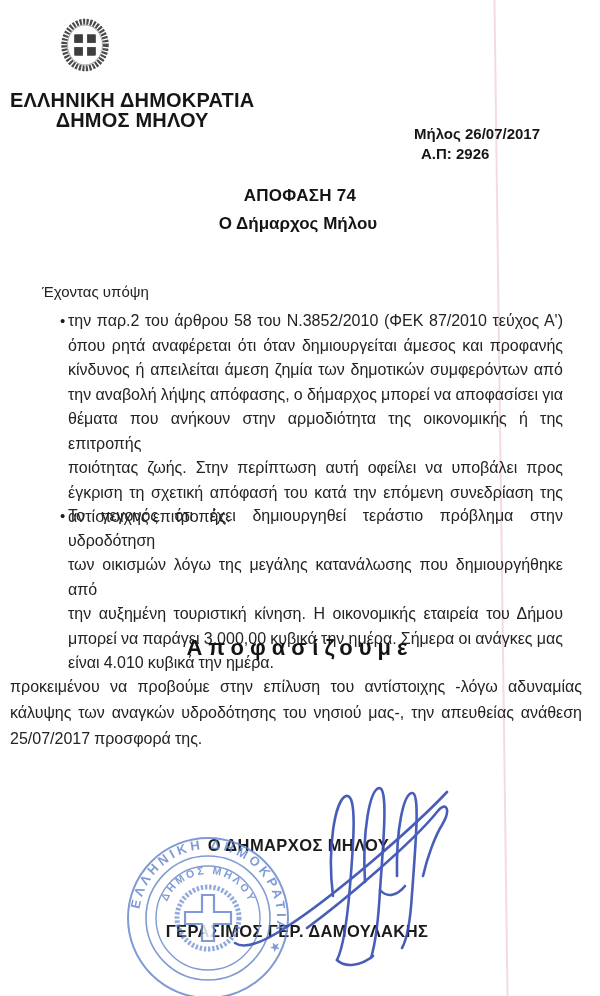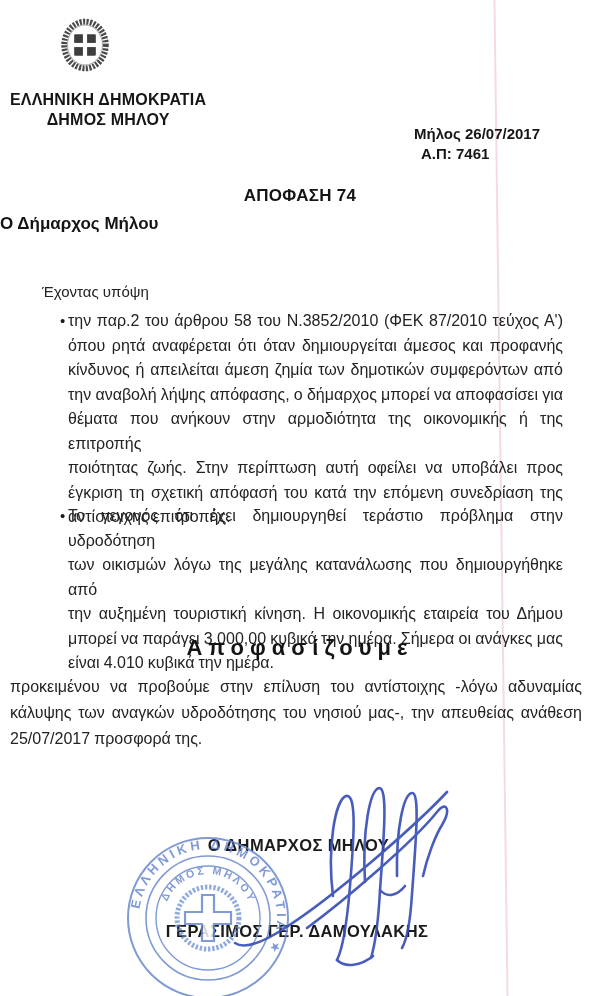--- a/index.html
+++ b/index.html
@@ -13,35 +13,35 @@
   .scan-line{
     position:absolute;left:500px;top:-6px;width:2px;height:1010px;
     background:rgba(236,186,208,0.55);
     transform:rotate(-0.75deg);
     pointer-events:none;
   }
   
   .emblem{position:absolute;left:60px;top:16px;width:50px;height:58px;}
   .org-block{
     position:absolute;left:10px;top:90px;
-    font-weight:bold;font-size:16px;line-height:20px;
+    font-weight:bold;font-size:20px;line-height:20px;
     text-align:center;white-space:nowrap;letter-spacing:.2px;color:#161616;
   }
   .date-block{
     position:absolute;left:414px;top:124px;
     font-weight:bold;font-size:15px;line-height:20px;color:#161616;
     white-space:nowrap;
   }
   .date-block .proto{padding-left:7px;}
   .doc-title{
     position:absolute;left:0;top:186px;width:600px;text-align:center;
     font-weight:bold;font-size:17px;color:#141414;letter-spacing:.3px;
   }
   .doc-subtitle{
-    position:absolute;left:0;top:214px;width:596px;
+    position:absolute;left:0;top:214px;width:596px;text-align:center;
     font-weight:bold;font-size:17px;color:#141414;
   }
   .preamble{
     position:absolute;left:42px;top:283px;font-size:15px;color:#222;
   }
   
   .bullet{position:absolute;left:60px;width:522px;}
   .bullet-1{top:309px;}
   .bullet-2{top:504px;}
   .bullet .marker{
@@ -88,21 +88,21 @@
     <rect x="14" y="30.5" width="32" height="5" fill="#ffffff"></rect>
   </svg>
 
   <div class="org-block">
     <div>ΕΛΛΗΝΙΚΗ ΔΗΜΟΚΡΑΤΙΑ</div>
     <div>ΔΗΜΟΣ ΜΗΛΟΥ</div>
   </div>
 
   <div class="date-block">
     <div>Μήλος 26/07/2017</div>
-    <div class="proto">Α.Π: 7461</div>
+    <div class="proto">Α.Π: 2926</div>
   </div>
 
   <div class="doc-title">ΑΠΟΦΑΣΗ 74</div>
   <div class="doc-subtitle">Ο Δήμαρχος Μήλου</div>
 
   <div class="preamble">Έχοντας υπόψη</div>
 
   <div class="bullet bullet-1">
     <span class="marker">•</span>
     <div class="lines">

